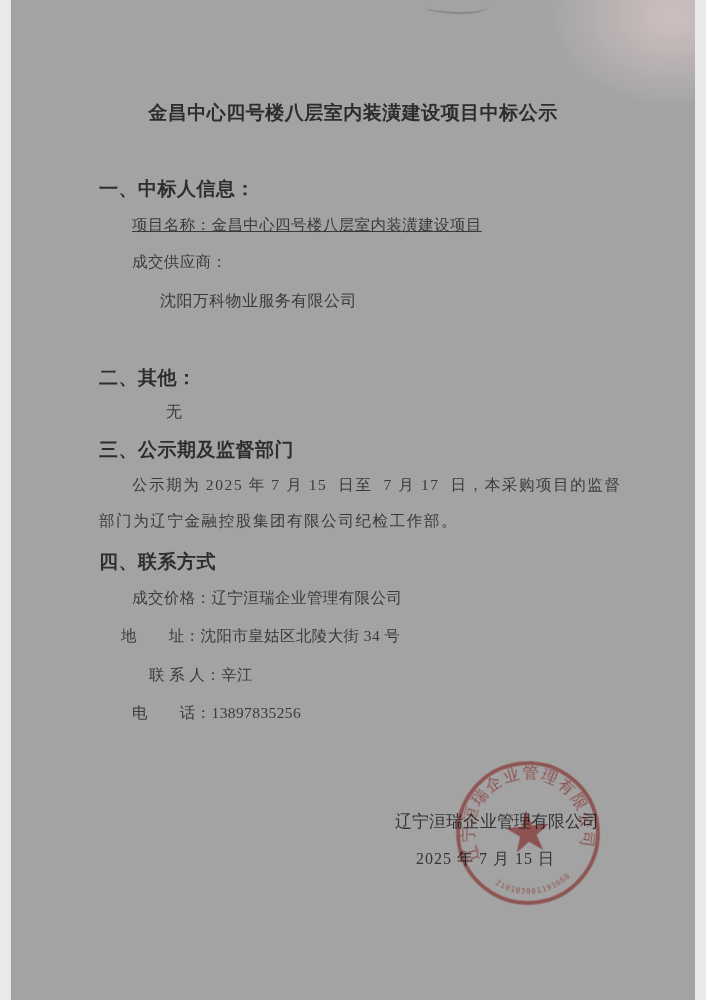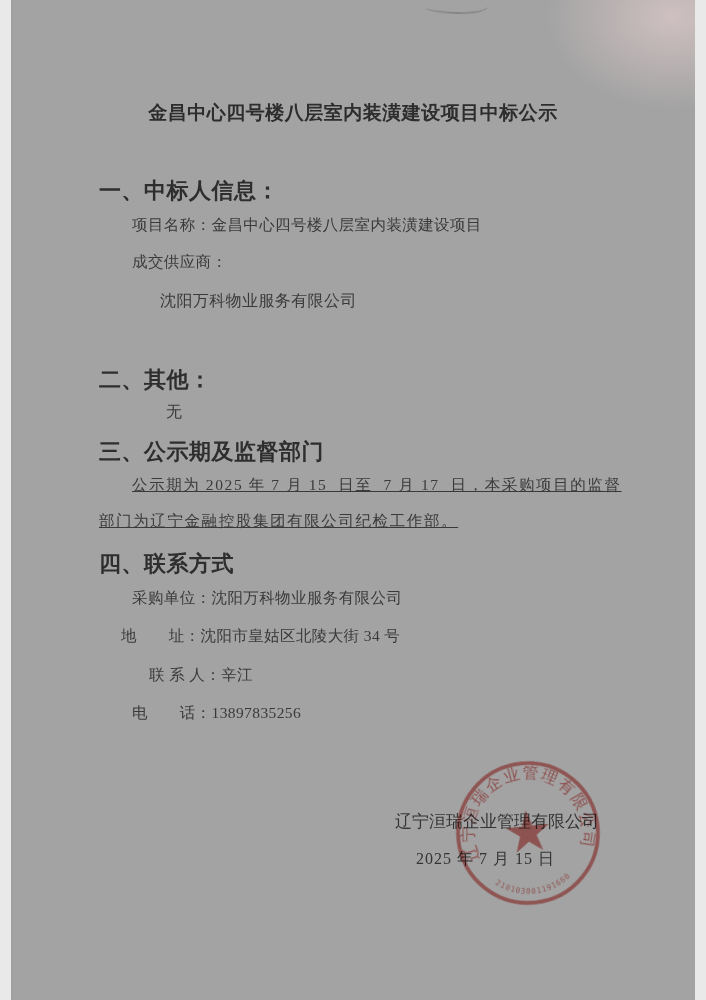--- a/index.html
+++ b/index.html
@@ -14,23 +14,23 @@
   }
   .line{position:absolute;white-space:pre;font-size:15.5px;letter-spacing:.4px;line-height:1.2;}
   .title{
     position:absolute;top:100px;left:0;width:100%;
     text-align:center;
     font-family:"Liberation Sans","DejaVu Sans",sans-serif;
     font-weight:bold;font-size:19px;letter-spacing:.5px;color:#2d2d2d;
   }
   .heading{
     font-family:"Liberation Sans","DejaVu Sans",sans-serif;
-    font-weight:bold;font-size:22px;color:#2e2e2e;letter-spacing:.5px;
+    font-weight:bold;font-size:19px;color:#2e2e2e;letter-spacing:.5px;
   }
-  .justify-wide{letter-spacing:1.6px;text-decoration:underline;}
+  .justify-wide{letter-spacing:1.6px;}
   .sig{position:absolute;white-space:pre;color:#343434;}
   .sig-company{top:810px;right:96px;font-size:17px;}
   .sig-date{top:849px;right:140px;font-size:16px;letter-spacing:1px;text-align:right;}
   
   .seal{
     position:absolute;left:441px;top:757px;width:152px;height:152px;
     mix-blend-mode:multiply;opacity:.88;filter:blur(.3px);
     transform:rotate(-6deg);
   }
   
@@ -54,33 +54,33 @@
 
 <div class="page">
 
   <div class="edge-shade"></div>
   <div class="corner-tint"></div>
   <div class="smudge"></div>
 
   <div class="title">金昌中心四号楼八层室内装潢建设项目中标公示</div>
 
   <div class="line heading" style="top:178px;left:88px;">一、中标人信息：</div>
-  <div class="line" style="top:216px;left:121px;">项目名称：金昌中心四号楼八层室内装潢建设项目</div>
+  <div class="line" style="top:216px;left:121px;text-decoration:underline;">项目名称：金昌中心四号楼八层室内装潢建设项目</div>
   <div class="line" style="top:253px;left:121px;">成交供应商：</div>
   <div class="line" style="top:291px;left:149px;font-size:16px;">沈阳万科物业服务有限公司</div>
 
   <div class="line heading" style="top:367px;left:88px;">二、其他：</div>
   <div class="line" style="top:402px;left:155px;font-size:16px;">无</div>
 
   <div class="line heading" style="top:439px;left:88px;">三、公示期及监督部门</div>
   <div class="line justify-wide" style="top:476px;left:121px;">公示期为 2025 年 7 月 15  日至  7 月 17  日，本采购项目的监督</div>
   <div class="line justify-wide" style="top:512px;left:88px;">部门为辽宁金融控股集团有限公司纪检工作部。</div>
 
   <div class="line heading" style="top:551px;left:88px;">四、联系方式</div>
-  <div class="line" style="top:589px;left:121px;">采购单位：沈阳万科物业服务有限公司</div>
+  <div class="line" style="top:589px;left:121px;">成交价格：辽宁洹瑞企业管理有限公司</div>
   <div class="line" style="top:627px;left:110px;">地　　址：沈阳市皇姑区北陵大街 34 号</div>
   <div class="line" style="top:666px;left:138px;">联 系 人：辛江</div>
   <div class="line" style="top:704px;left:121px;text-align:center;">电　　话：13897835256</div>
 
   <div class="sig sig-company">辽宁洹瑞企业管理有限公司</div>
   <div class="sig sig-date">2025 年 7 月 15 日</div>
 
   <svg class="seal" viewBox="0 0 200 200" aria-hidden="true">
     <g>
       <circle cx="100" cy="100" r="92" fill="none" stroke-width="5" opacity="0.8" stroke="#d0504c"></circle>

